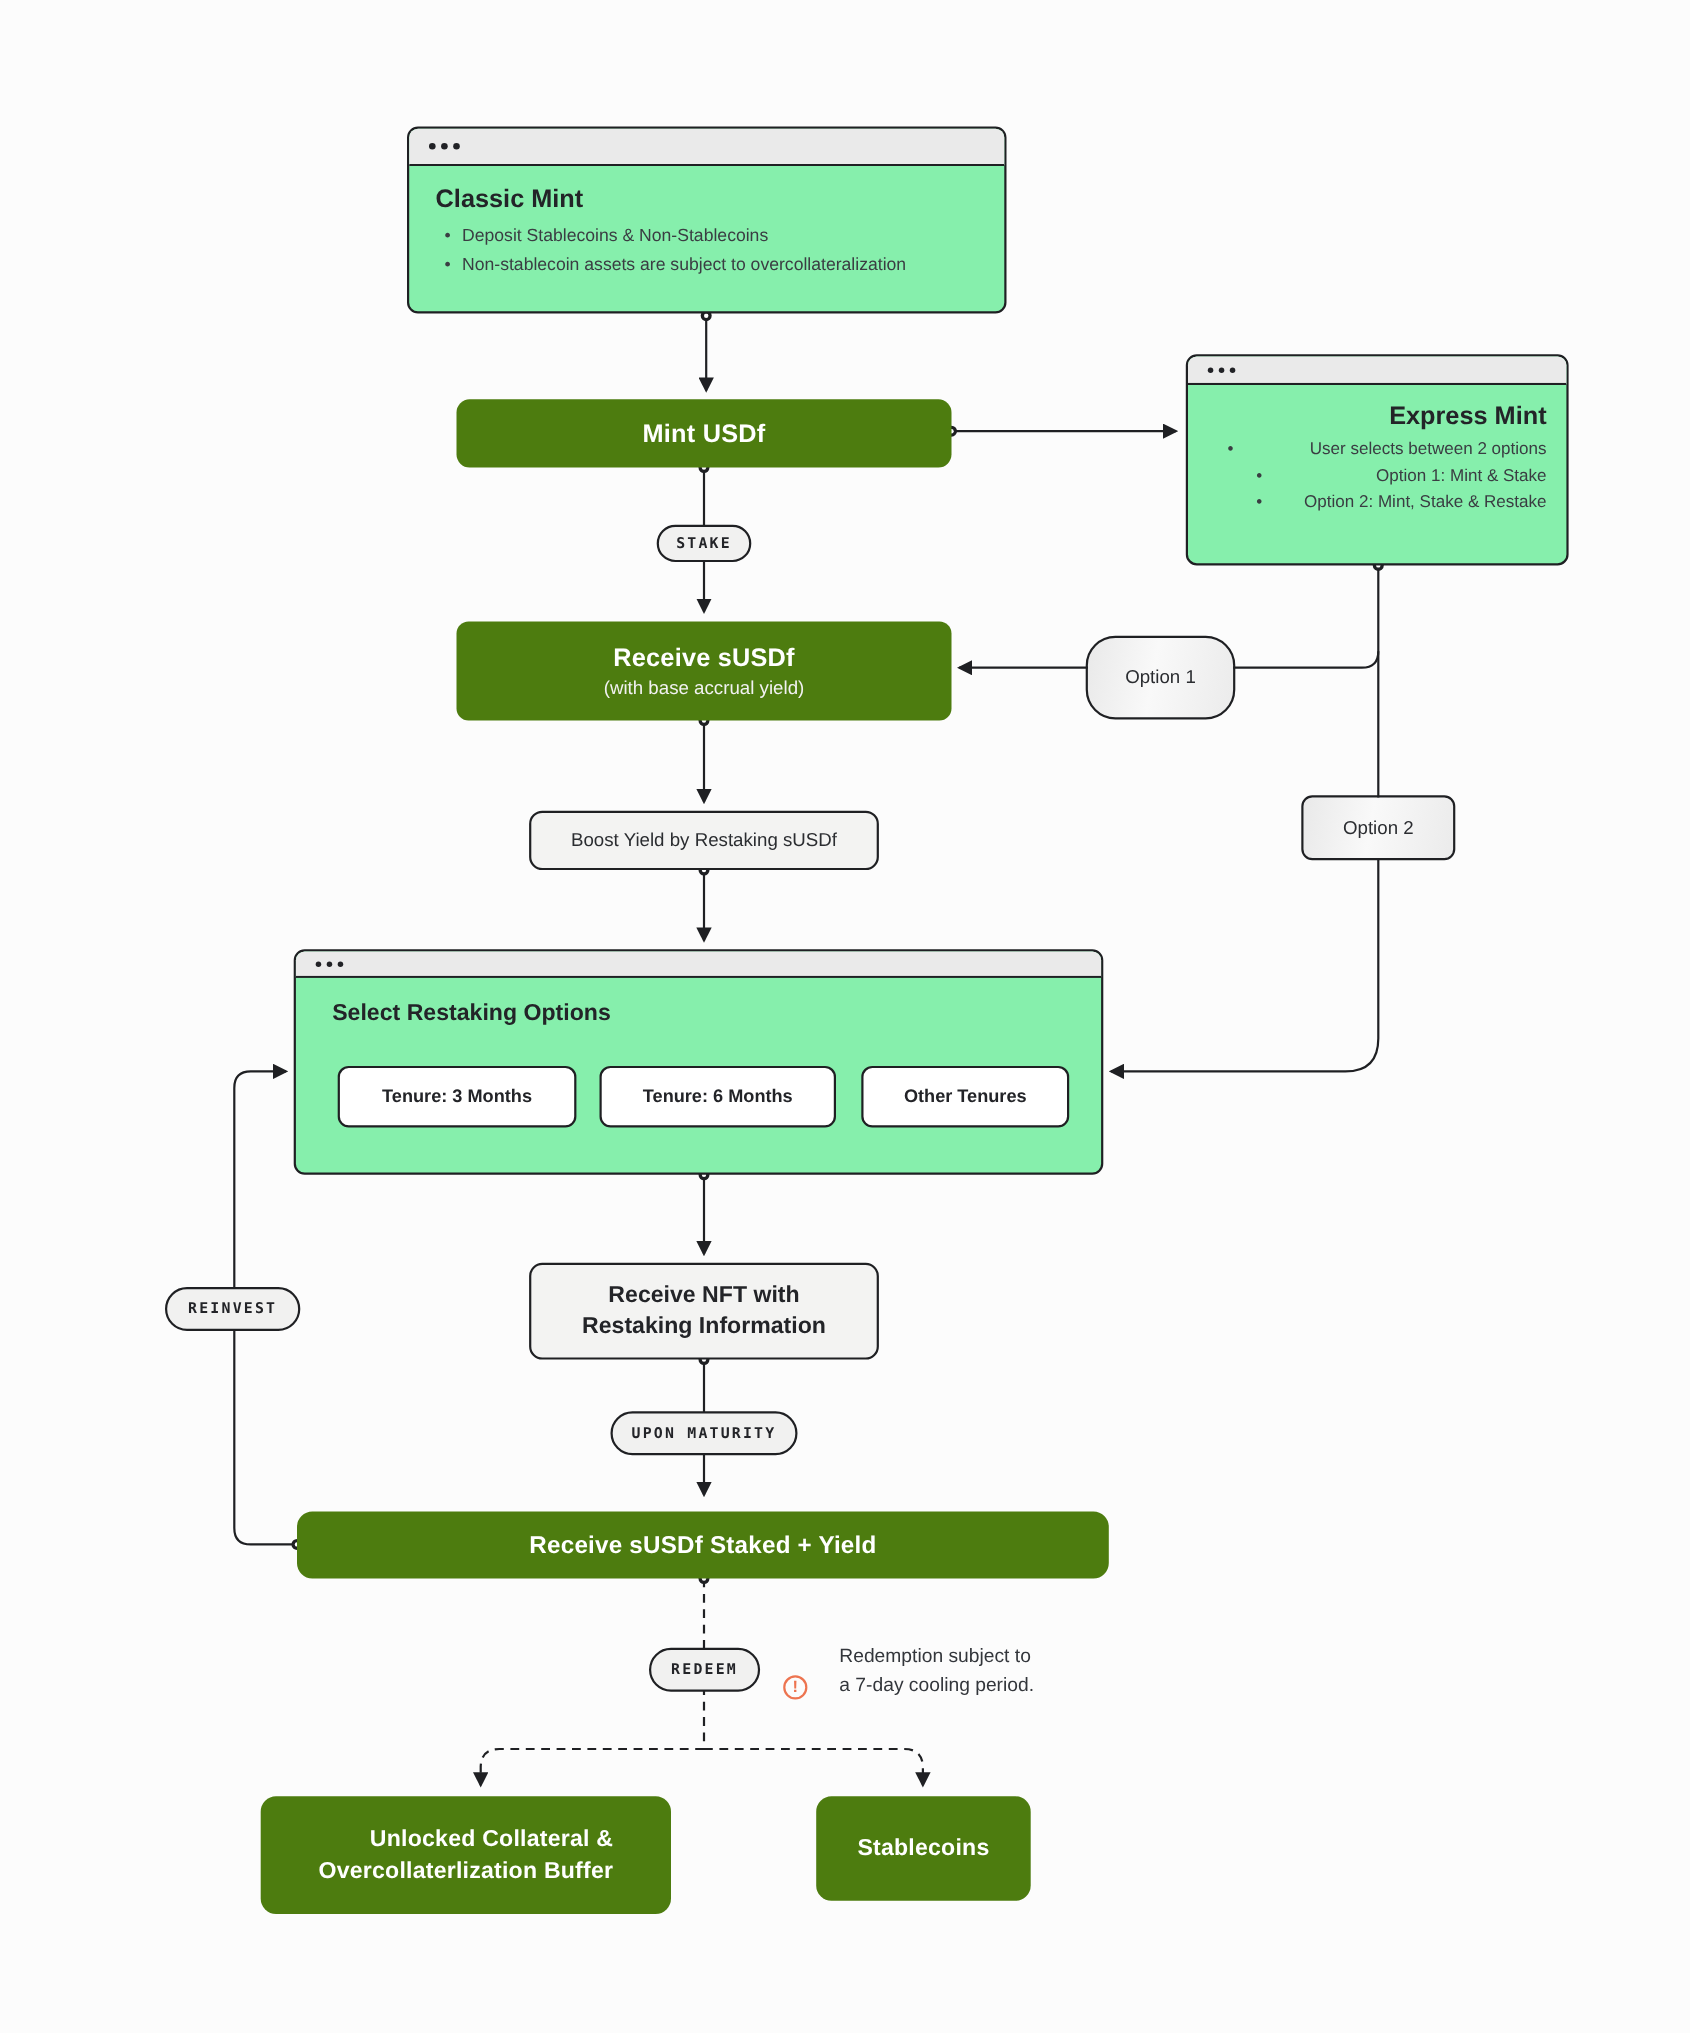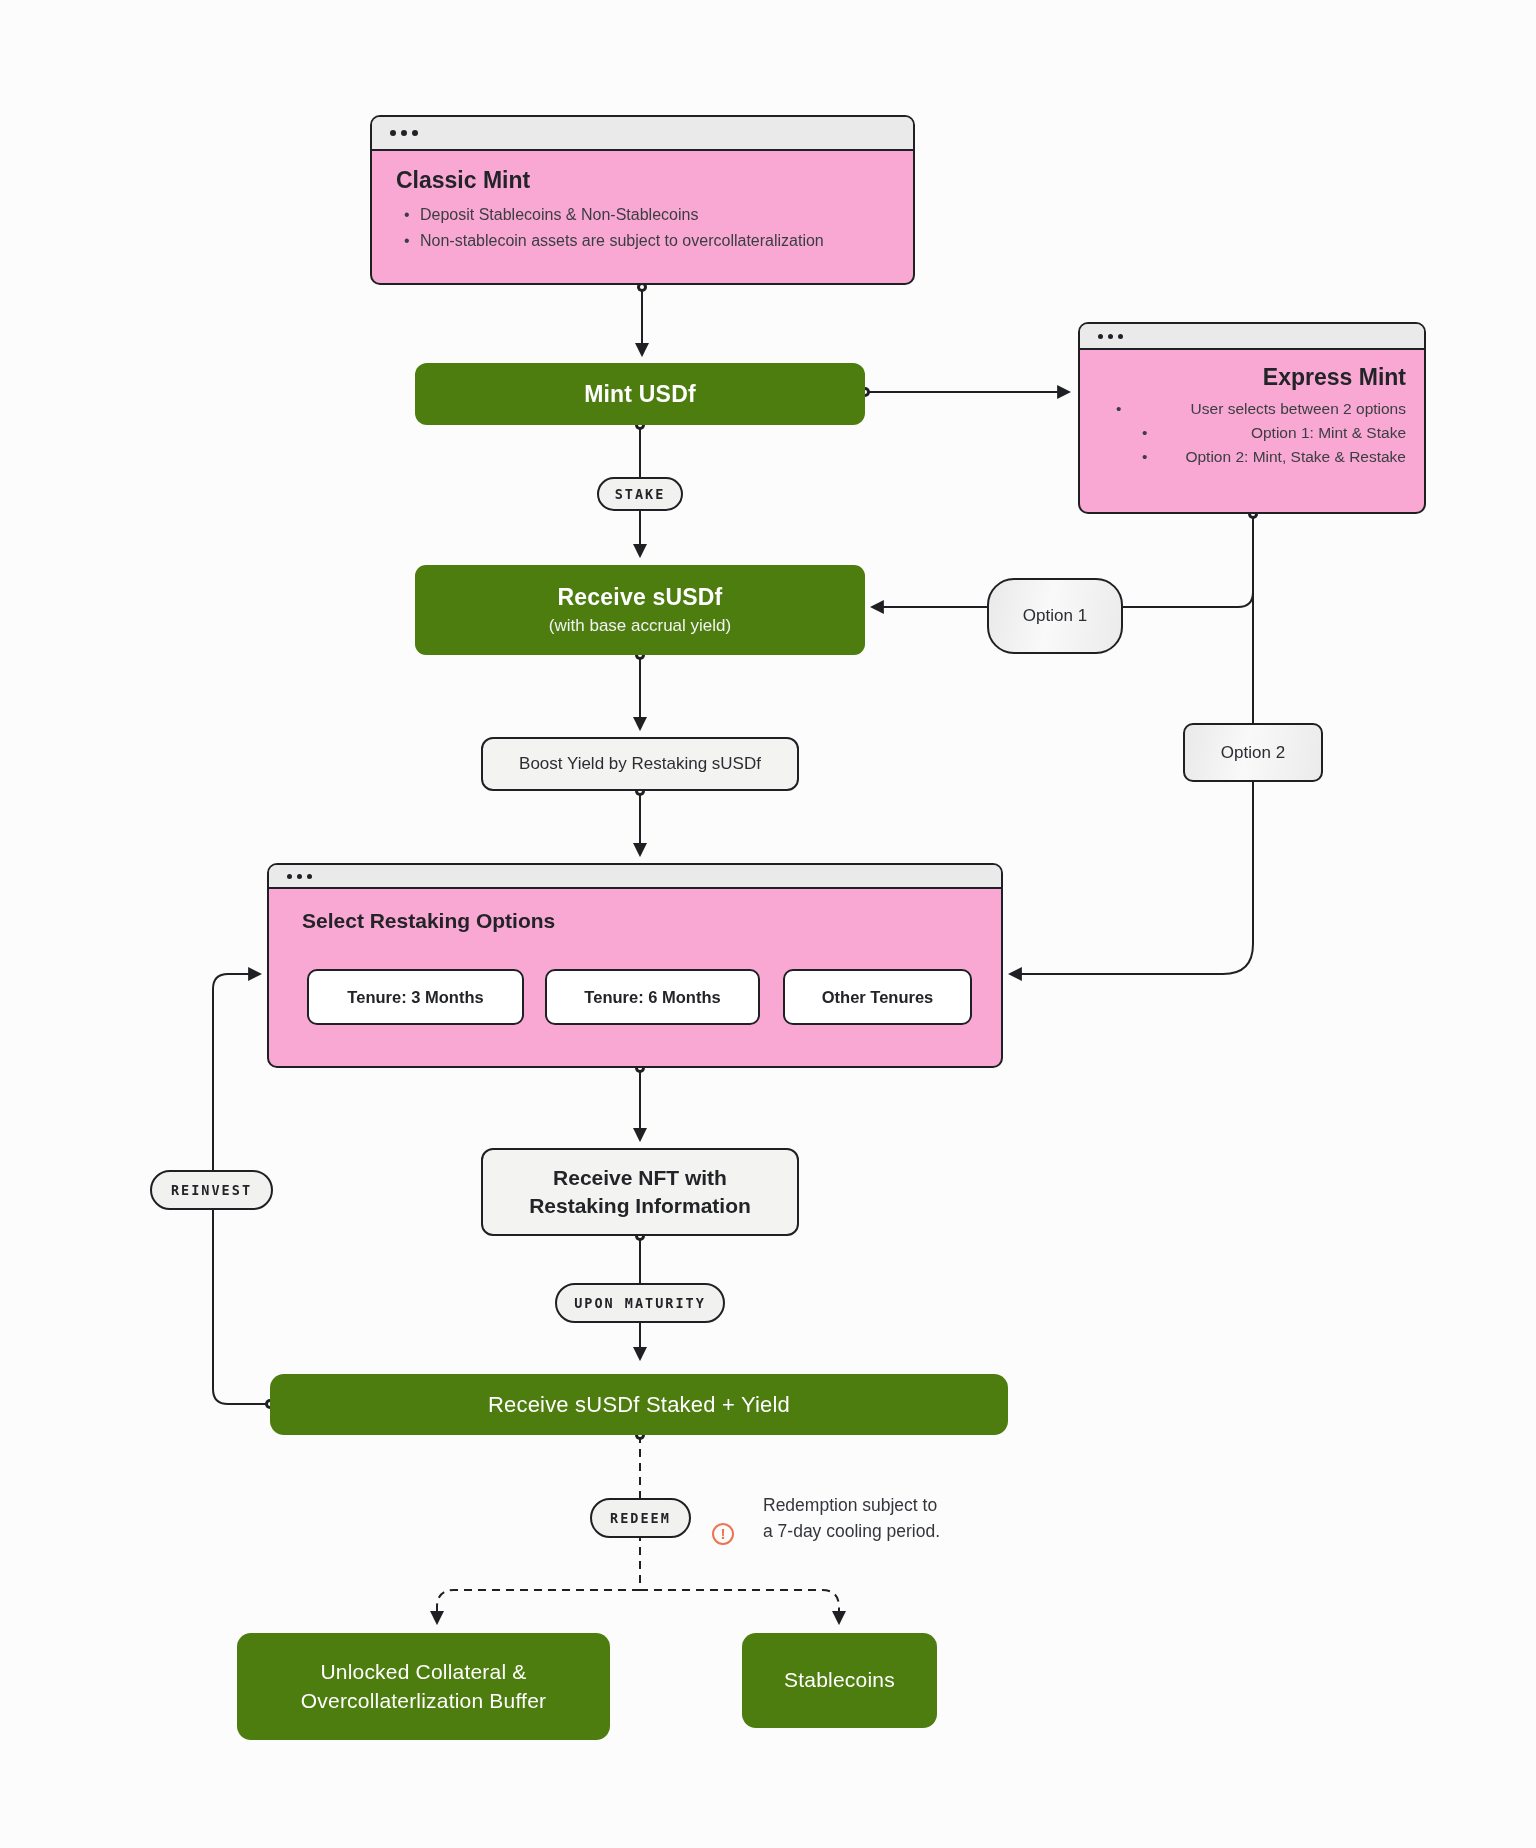--- a/index.html
+++ b/index.html
@@ -1,30 +1,30 @@
 <!DOCTYPE html>
 <html><head>
 <meta charset="utf-8">
 <style>
   html,body{margin:0;padding:0;}
   body{background:#fcfcfc;font-family:"Liberation Sans",sans-serif;color:#26272b;}
   .canvas{position:relative;width:1536px;height:1848px;overflow:hidden;background:#fcfcfc;}
   svg.wires{position:absolute;left:0;top:0;z-index:1;}
 
   
-  .window{position:absolute;z-index:2;background:#f9a8d4;border:2px solid #1f2023;border-radius:10px;box-sizing:border-box;}
+  .window{position:absolute;z-index:2;background:#86efac;border:2px solid #1f2023;border-radius:10px;box-sizing:border-box;}
   .titlebar{background:#eaeaea;border-bottom:2px solid #1f2023;border-radius:8px 8px 0 0;display:flex;align-items:center;}
   .dots{display:flex;gap:5px;margin-left:18px;}
   .dots i{width:6px;height:6px;border-radius:50%;background:#212226;display:block;}
   .win-title{font-weight:bold;color:#232428;}
 
   
   .node-dark{position:absolute;z-index:2;background:#4d7c0f;border-radius:12px;color:#fff;display:flex;flex-direction:column;align-items:center;justify-content:center;text-align:center;box-sizing:border-box;}
   .node-dark .big{font-weight:bold;font-size:23px;letter-spacing:.2px;}
-  .node-dark .mid{font-weight:normal;font-size:21px;line-height:1.35;letter-spacing:.2px;}
+  .node-dark .mid{font-weight:bold;font-size:21px;line-height:1.35;letter-spacing:.2px;text-align:right;}
   .node-dark .sub{font-weight:normal;font-size:17px;color:#f2f2f2;margin-top:5px;text-align:right;}
 
   
   .node-light{position:absolute;z-index:2;background:#f3f3f2;border:2px solid #1f2023;border-radius:12px;display:flex;flex-direction:column;align-items:center;justify-content:center;text-align:center;box-sizing:border-box;}
 
   
   .pill{position:absolute;z-index:3;background:#f1f1f0;border:2px solid #1f2023;border-radius:999px;display:flex;align-items:center;justify-content:center;box-sizing:border-box;font-family:"DejaVu Sans Mono",monospace;font-size:13.5px;font-weight:bold;letter-spacing:2px;color:#232428;}
 
   
   .option-pill{position:absolute;z-index:3;border:2px solid #1f2023;border-radius:10px;display:flex;align-items:center;justify-content:center;box-sizing:border-box;font-size:17px;color:#2b2d31;background:linear-gradient(100deg,#e9e9e9 0%,#f9f9f9 45%,#ebebeb 100%);}

